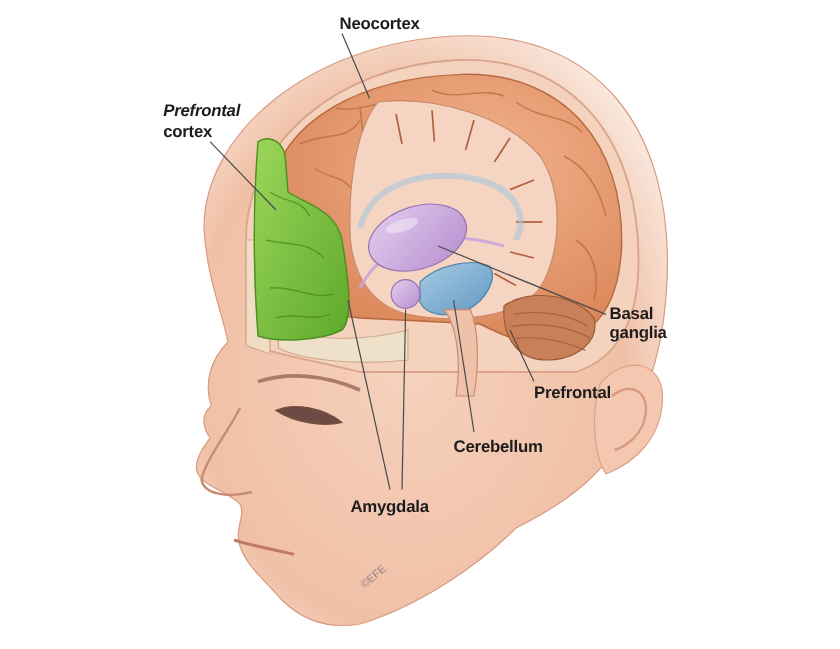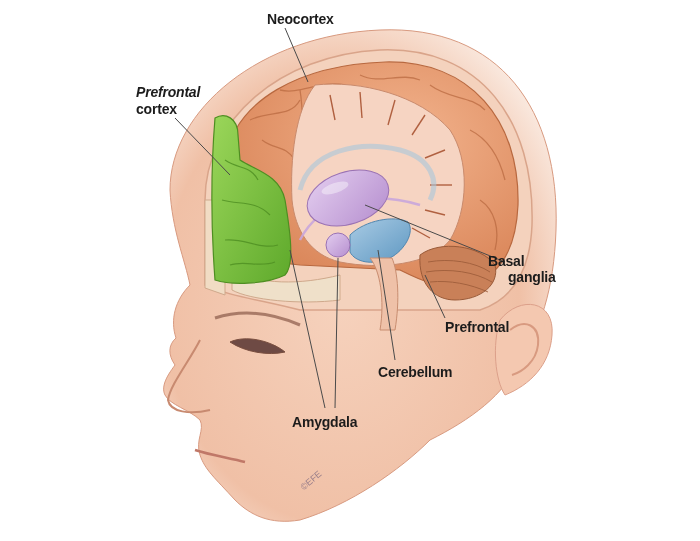--- a/index.html
+++ b/index.html
@@ -132,22 +132,22 @@
       <line x1="175" y1="118" x2="230" y2="175"></line>
       <line x1="505" y1="262" x2="365" y2="205"></line>
       <line x1="445" y1="318" x2="425" y2="275"></line>
       <line x1="395" y1="360" x2="378" y2="250"></line>
       <line x1="335" y1="408" x2="338" y2="258"></line>
       <line x1="325" y1="408" x2="290" y2="250"></line>
     </g>
   </svg>
 
   
-  <div class="label" style="left:267px; top:11px;">Neocortex</div>
+  <div class="label" style="left:283px; top:11px;">Neocortex</div>
   <div class="label" style="left:136px; top:84px;font-style:italic;">Prefrontal</div>
   <div class="label" style="left:136px; top:101px;">cortex</div>
-  <div class="label" style="left:488px; top:253px;">Basal</div>
+  <div class="label" style="left:508px; top:253px;">Basal</div>
   <div class="label" style="left:508px; top:269px;">ganglia</div>
   <div class="label" style="left:445px; top:319px;">Prefrontal</div>
   <div class="label" style="left:378px; top:364px;">Cerebellum</div>
   <div class="label" style="left:292px; top:414px;">Amygdala</div>
   <div class="copyright" style="left:305px; top:482px;">©EFE</div>
 </div>
 
 </body></html>

